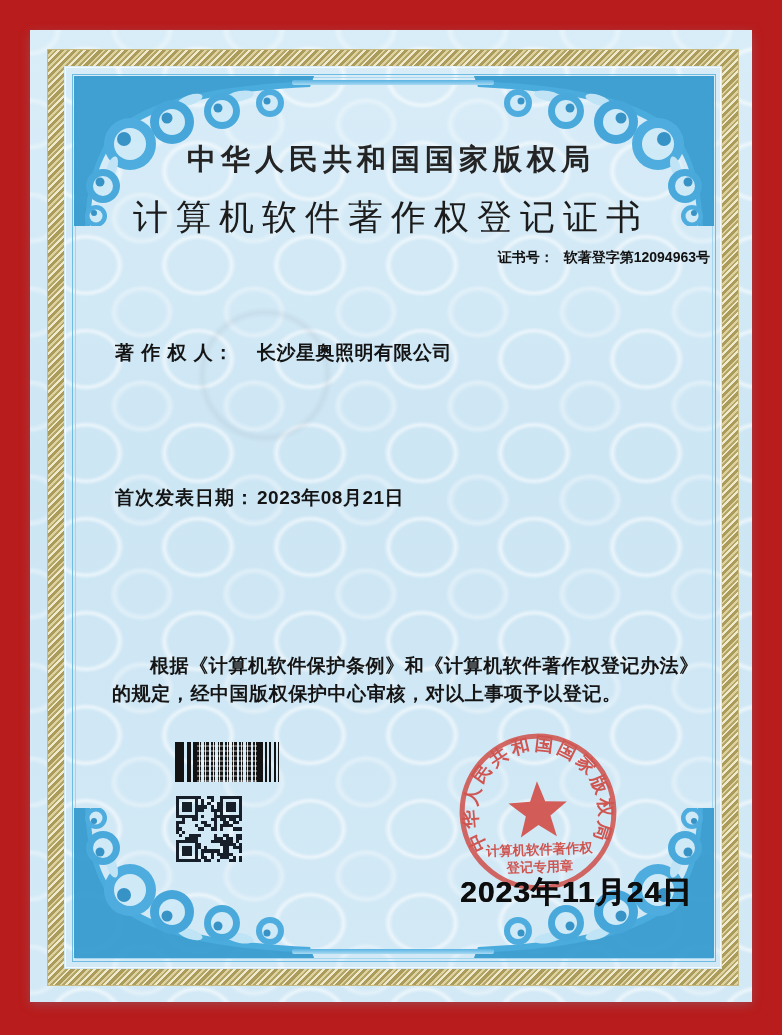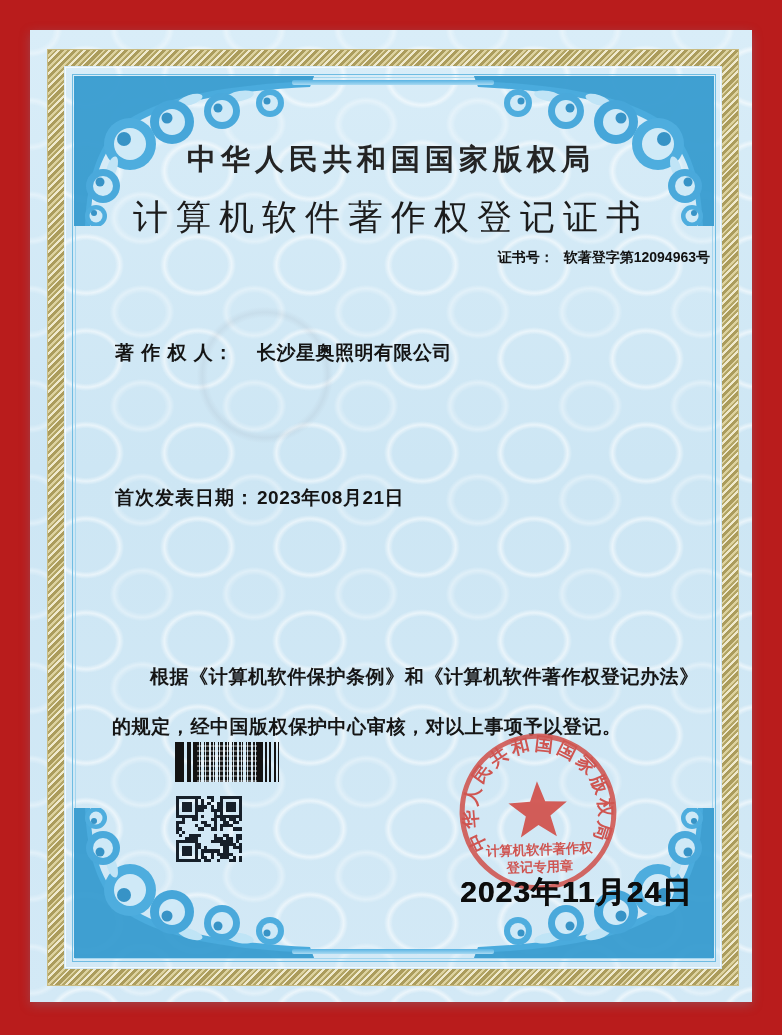--- a/index.html
+++ b/index.html
@@ -53,21 +53,21 @@
   .cert-no .lbl { margin-right:10px;margin-top:24px; }
 
   .field-row { position:absolute; left:85px; right:36px; font-size:19px; font-weight:700; color:#141414; }
   .field-row .flabel { display:inline-block; width:142px; letter-spacing:1px; }
   .field-row .fvalue { display:inline-block; letter-spacing:0.5px; }
   .fvalue2 { position:absolute; left:142px; top:25px; letter-spacing:1px; }
   .r0 { top:258px; } .r1 { top:310px; } .r2 { top:412px; } .r3 { top:455px; }
   .r4 { top:497px; } .r5 { top:540px; } .r6 { top:582px; }
 
   .statement { position:absolute; left:82px; top:622px; width:606px;
-    font-size:19px; font-weight:700; line-height:50px; color:#151515;
+    font-size:19px; font-weight:700; line-height:28px; color:#151515;
     text-indent:2em; letter-spacing:0.6px; }
 
   
   .barcode { position:absolute; left:145px; top:712px; width:106px; height:40px; display:flex; }
   .bc-left { width:22px; height:100%;
     background:linear-gradient(90deg,#131313 0 9px,transparent 9px 12px,#131313 12px 16px,transparent 16px 18px,#131313 18px 22px); }
   .bc-mid { flex:1; height:100%;
     background:
       repeating-linear-gradient(0deg, rgba(255,255,255,0.35) 0 2px, transparent 2px 5px),
       repeating-linear-gradient(90deg,#161616 0 2px,transparent 2px 3px,#161616 3px 4px,transparent 4px 7px,#161616 7px 8px,transparent 8px 9px,#161616 9px 12px,transparent 12px 14px); }

